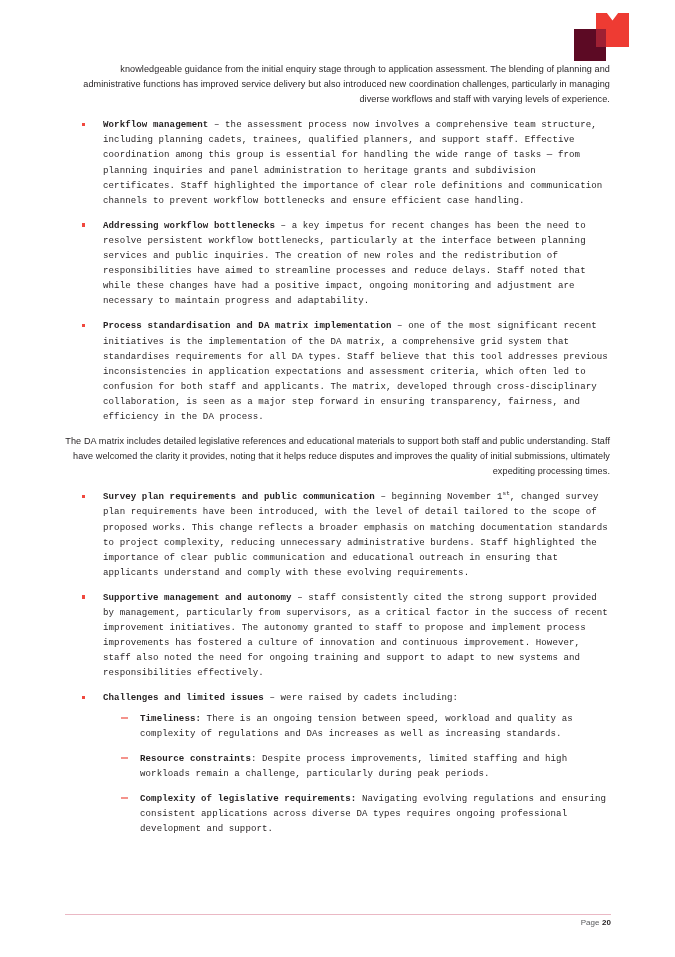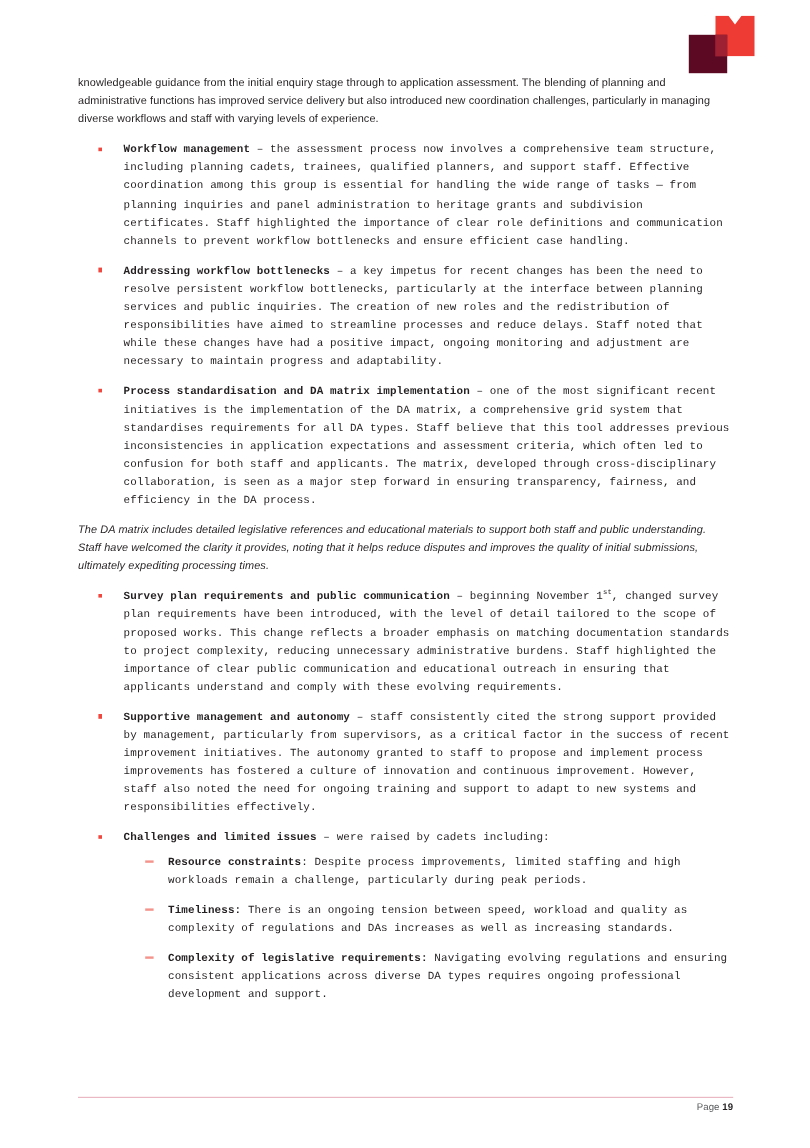--- a/index.html
+++ b/index.html
@@ -65,21 +65,21 @@
     top: 62px;
     width: 545px;
     font-size: 9.1px;
     line-height: 15.1px;
     color: #231f20;
     letter-spacing: 0.01em;
   }
 
   p.body-para {
     margin: 0 0 10px 0;
-    text-align: left;
+    text-align: right;
   }
 
   
   ul.l1 {
     list-style: none;
     margin: 0;
     padding: 0;
     font-family: Liberation Mono, monospace;
   }
   ul.l1 > li {
@@ -171,50 +171,50 @@
       <li>
         <span class="marker"></span>
         <b>Addressing workflow bottlenecks</b><span> – a key impetus for recent changes has been the need to resolve persistent workflow bottlenecks, particularly at the interface between planning services and public inquiries. The creation of new roles and the redistribution of responsibilities have aimed to streamline processes and reduce delays. Staff noted that while these changes have had a positive impact, ongoing monitoring and adjustment are necessary to maintain progress and adaptability.</span>
       </li>
       <li>
         <span class="marker"></span>
         <b>Process standardisation and DA matrix implementation</b><span> – one of the most significant recent initiatives is the implementation of the DA matrix, a comprehensive grid system that standardises requirements for all DA types. Staff believe that this tool addresses previous inconsistencies in application expectations and assessment criteria, which often led to confusion for both staff and applicants. The matrix, developed through cross-disciplinary collaboration, is seen as a major step forward in ensuring transparency, fairness, and efficiency in the DA process.</span>
       </li>
     </ul>
 
-    <p class="body-para" style="margin-top:10px;font-style:italic;">The DA matrix includes detailed legislative references and educational materials to support both staff and public understanding. Staff have welcomed the clarity it provides, noting that it helps reduce disputes and improves the quality of initial submissions, ultimately expediting processing times.</p>
+    <p class="body-para" style="margin-top:10px;">The DA matrix includes detailed legislative references and educational materials to support both staff and public understanding. Staff have welcomed the clarity it provides, noting that it helps reduce disputes and improves the quality of initial submissions, ultimately expediting processing times.</p>
 
     <ul class="l1">
       <li>
         <span class="marker"></span>
         <b>Survey plan requirements and public communication</b><span> – beginning November 1</span><sup>st</sup><span>, changed survey plan requirements have been introduced, with the level of detail tailored to the scope of proposed works. This change reflects a broader emphasis on matching documentation standards to project complexity, reducing unnecessary administrative burdens. Staff highlighted the importance of clear public communication and educational outreach in ensuring that applicants understand and comply with these evolving requirements.</span>
       </li>
       <li>
         <span class="marker"></span>
         <b>Supportive management and autonomy</b><span> – staff consistently cited the strong support provided by management, particularly from supervisors, as a critical factor in the success of recent improvement initiatives. The autonomy granted to staff to propose and implement process improvements has fostered a culture of innovation and continuous improvement. However, staff also noted the need for ongoing training and support to adapt to new systems and responsibilities effectively.</span>
       </li>
       <li>
         <span class="marker"></span>
         <b>Challenges and limited issues</b><span> – were raised by cadets including:</span>
 
         <ul class="l2">
+          <li>
+            <span class="marker-dash"></span>
+            <b>Timeliness:</b><span> There is an ongoing tension between speed, workload and quality as complexity of regulations and DAs increases as well as increasing standards.</span>
+          </li>
           <li>
             <span class="marker-dash"></span>
             <b>Resource constraints</b><span>: Despite process improvements, limited staffing and high workloads remain a challenge, particularly during peak periods.</span>
           </li>
           <li>
             <span class="marker-dash"></span>
-            <b>Timeliness:</b><span> There is an ongoing tension between speed, workload and quality as complexity of regulations and DAs increases as well as increasing standards.</span>
-          </li>
-          <li>
-            <span class="marker-dash"></span>
             <b>Complexity of legislative requirements:</b><span> Navigating evolving regulations and ensuring consistent applications across diverse DA types requires ongoing professional development and support.</span>
           </li>
         </ul>
       </li>
     </ul>
 
   </div>
 
   <div class="footer-rule"></div>
-  <div class="footer-page"><span>Page </span><b>19</b></div>
+  <div class="footer-page"><span>Page </span><b>20</b></div>
 
 </div>
 
 </body></html>

